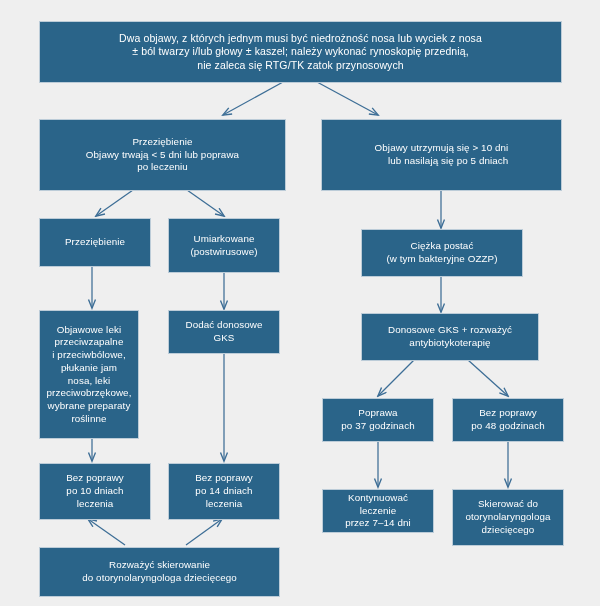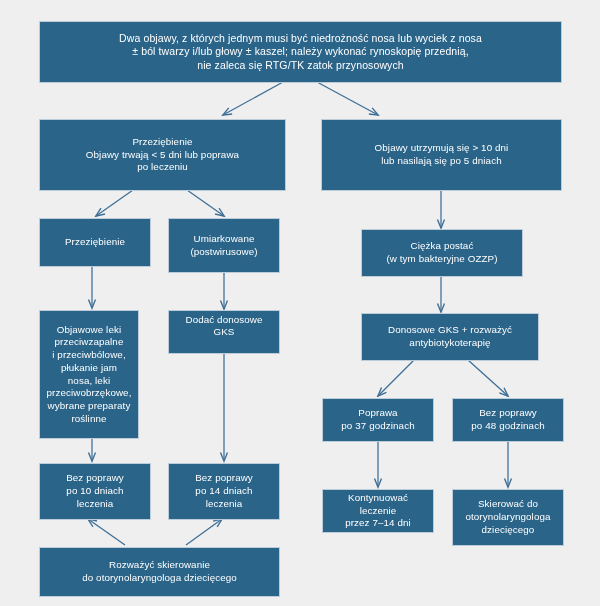--- a/index.html
+++ b/index.html
@@ -93,21 +93,21 @@
 ± ból twarzy i/lub głowy ± kaszel; należy wykonać rynoskopię przednią,
 nie zaleca się RTG/TK zatok przynosowych</span>
   </div>
 
   <div class="node f10" style="left:40px; top:120px; width:245px; height:70px;">
     <span class="txt">Przeziębienie
 Objawy trwają &lt; 5 dni lub poprawa
 po leczeniu</span>
   </div>
 
-  <div class="node f10" style="left:322px; top:120px; width:239px; height:70px;">
+  <div class="node f10" style="left:322px; top:120px; width:239px; height:70px;text-align:right;">
     <span class="txt">Objawy utrzymują się &gt; 10 dni
 lub nasilają się po 5 dniach</span>
   </div>
 
   <div class="node f10" style="left:40px; top:219px; width:110px; height:47px;">
     <span class="txt">Przeziębienie</span>
   </div>
 
   <div class="node f10" style="left:169px; top:219px; width:110px; height:53px;">
     <span class="txt">Umiarkowane
@@ -123,21 +123,21 @@
     <span class="txt">Objawowe leki
 przeciwzapalne
 i przeciwbólowe,
 płukanie jam
 nosa, leki
 przeciwobrzękowe,
 wybrane preparaty
 roślinne</span>
   </div>
 
-  <div class="node f10" style="left:169px; top:311px; width:110px; height:42px;align-items:flex-end;">
+  <div class="node f10" style="left:169px; top:311px; width:110px; height:42px;">
     <span class="txt">Dodać donosowe
 GKS</span>
   </div>
 
   <div class="node f10" style="left:362px; top:314px; width:176px; height:46px;">
     <span class="txt">Donosowe GKS + rozważyć
 antybiotykoterapię</span>
   </div>
 
   <div class="node f10" style="left:323px; top:399px; width:110px; height:42px;">

